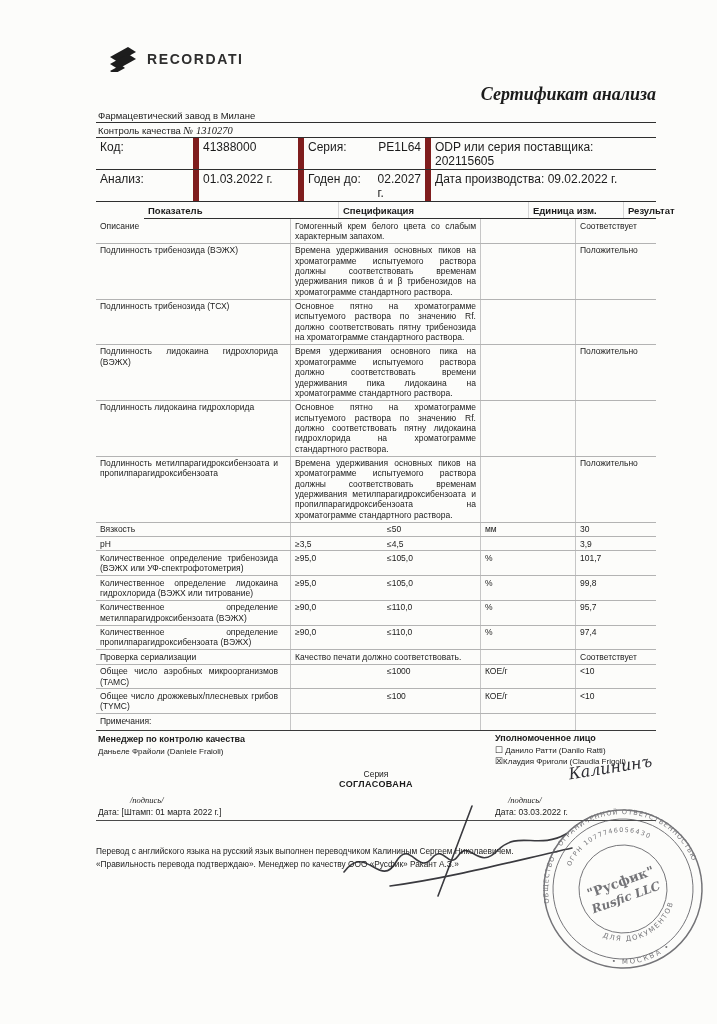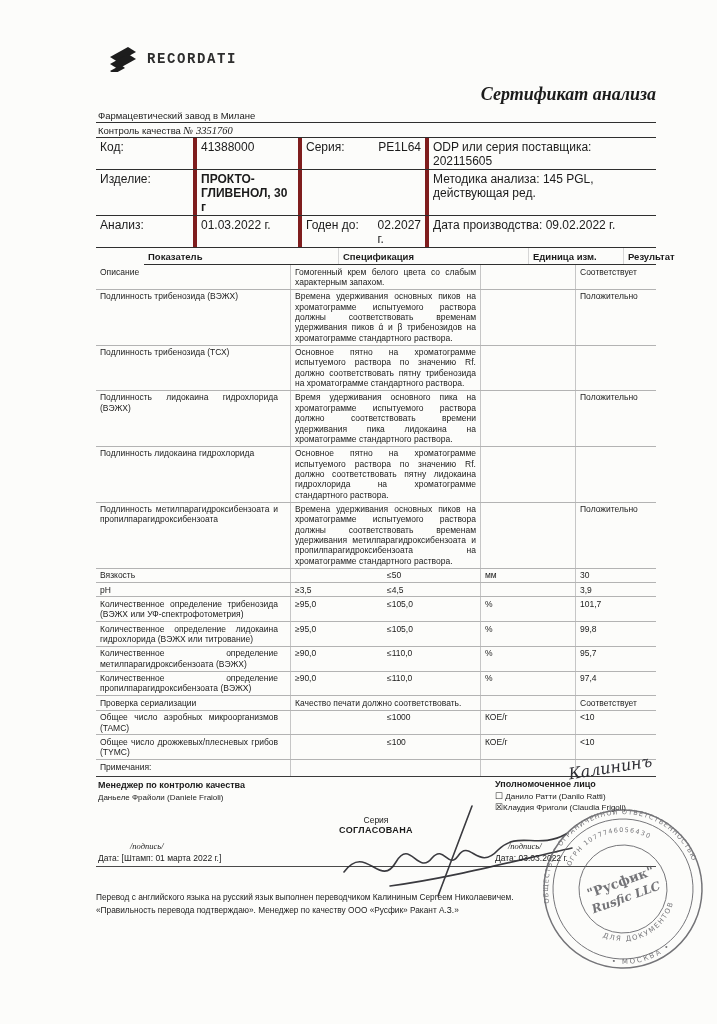--- a/index.html
+++ b/index.html
@@ -6,29 +6,29 @@
   html,body { width:717px; }
   .page {
     position:relative; width:717px; height:1024px;
     background:#fcfcfa; overflow:hidden;
     font-family:"Liberation Sans", sans-serif; color:#1b1b1b;
   }
   .content { position:absolute; left:96px; top:44px; width:560px; }
 
   
   .brand-row { display:flex; align-items:center; gap:9px; margin-left:12px; height:30px; }
-  .brand-text { font-size:14px; letter-spacing:1.6px; color:#2e2e2e; font-weight:600;font-family:Liberation Mono, monospace; }
+  .brand-text { font-size:14px; letter-spacing:1.6px; color:#2e2e2e; font-weight:600; }
   .cert-title { text-align:right; font-family:"Liberation Serif", serif; font-style:italic; font-weight:bold; font-size:18px; margin-top:10px; }
   .factory { font-size:9.5px; padding:2px 2px 1px; border-bottom:1px solid #2f2f2f; margin-top:3px; }
   .qcline  { font-size:9.5px; padding:2px 2px 1px; border-bottom:1px solid #2f2f2f; }
   .qcnum { font-family:"Liberation Serif", serif; font-style:italic; font-size:10.5px; }
 
   
   .irow { display:grid; grid-template-columns:97px 105px 127px 1fr; border-bottom:1px solid #2f2f2f; font-size:12px; }
-  .irow > div { padding:2px 4px 1px; border-left:4px solid #7f1d1d; min-height:14px; }
+  .irow > div { padding:2px 4px 1px; border-left:6px solid #7f1d1d; min-height:14px; }
   .irow > div:first-child { border-left:none; }
   .mid { display:flex; }
   .mid .ml { width:88px; }
   .bold { font-weight:bold; }
 
   
   .thead { display:grid; grid-template-columns:194px 190px 95px 80px; border-bottom:1px solid #2f2f2f; font-weight:bold; font-size:9.5px;margin-left:48px; }
   .thead > div { padding:3px 4px 2px; }
   .trow { display:grid; grid-template-columns:194px 190px 95px 80px; border-bottom:1px solid #b3b3b3; font-size:8.5px; line-height:1.22; }
   .trow > div { padding:1.5px 4px; }
@@ -84,41 +84,32 @@
       </svg>
       <span class="brand-text">RECORDATI</span>
     </div>
 
     <div class="cert-title">Сертификат анализа</div>
 
     <div class="factory">Фармацевтический завод в Милане</div>
 
     <div class="qcline">
       <span>Контроль качества</span>
-      <span class="qcnum">№ 3351760</span>
+      <span class="qcnum">№ 1310270</span>
     </div>
 
     <div class="info">
       <div class="irow">
         <div>Код:</div>
         <div>41388000</div>
         <div class="mid">
           <span class="ml">Серия:</span>
           <span>PE1L64</span>
         </div>
         <div>ODP или серия поставщика: 202115605</div>
-      </div>
-      <div class="irow">
-        <div>Изделие:</div>
-        <div class="bold">ПРОКТО-ГЛИВЕНОЛ, 30 г</div>
-        <div class="mid">
-          <span class="ml"></span>
-          <span></span>
-        </div>
-        <div>Методика анализа: 145 PGL, действующая ред.</div>
       </div>
       <div class="irow">
         <div>Анализ:</div>
         <div>01.03.2022 г.</div>
         <div class="mid">
           <span class="ml">Годен до:</span>
           <span>02.2027 г.</span>
         </div>
         <div>Дата производства: 09.02.2022 г.</div>
       </div>

